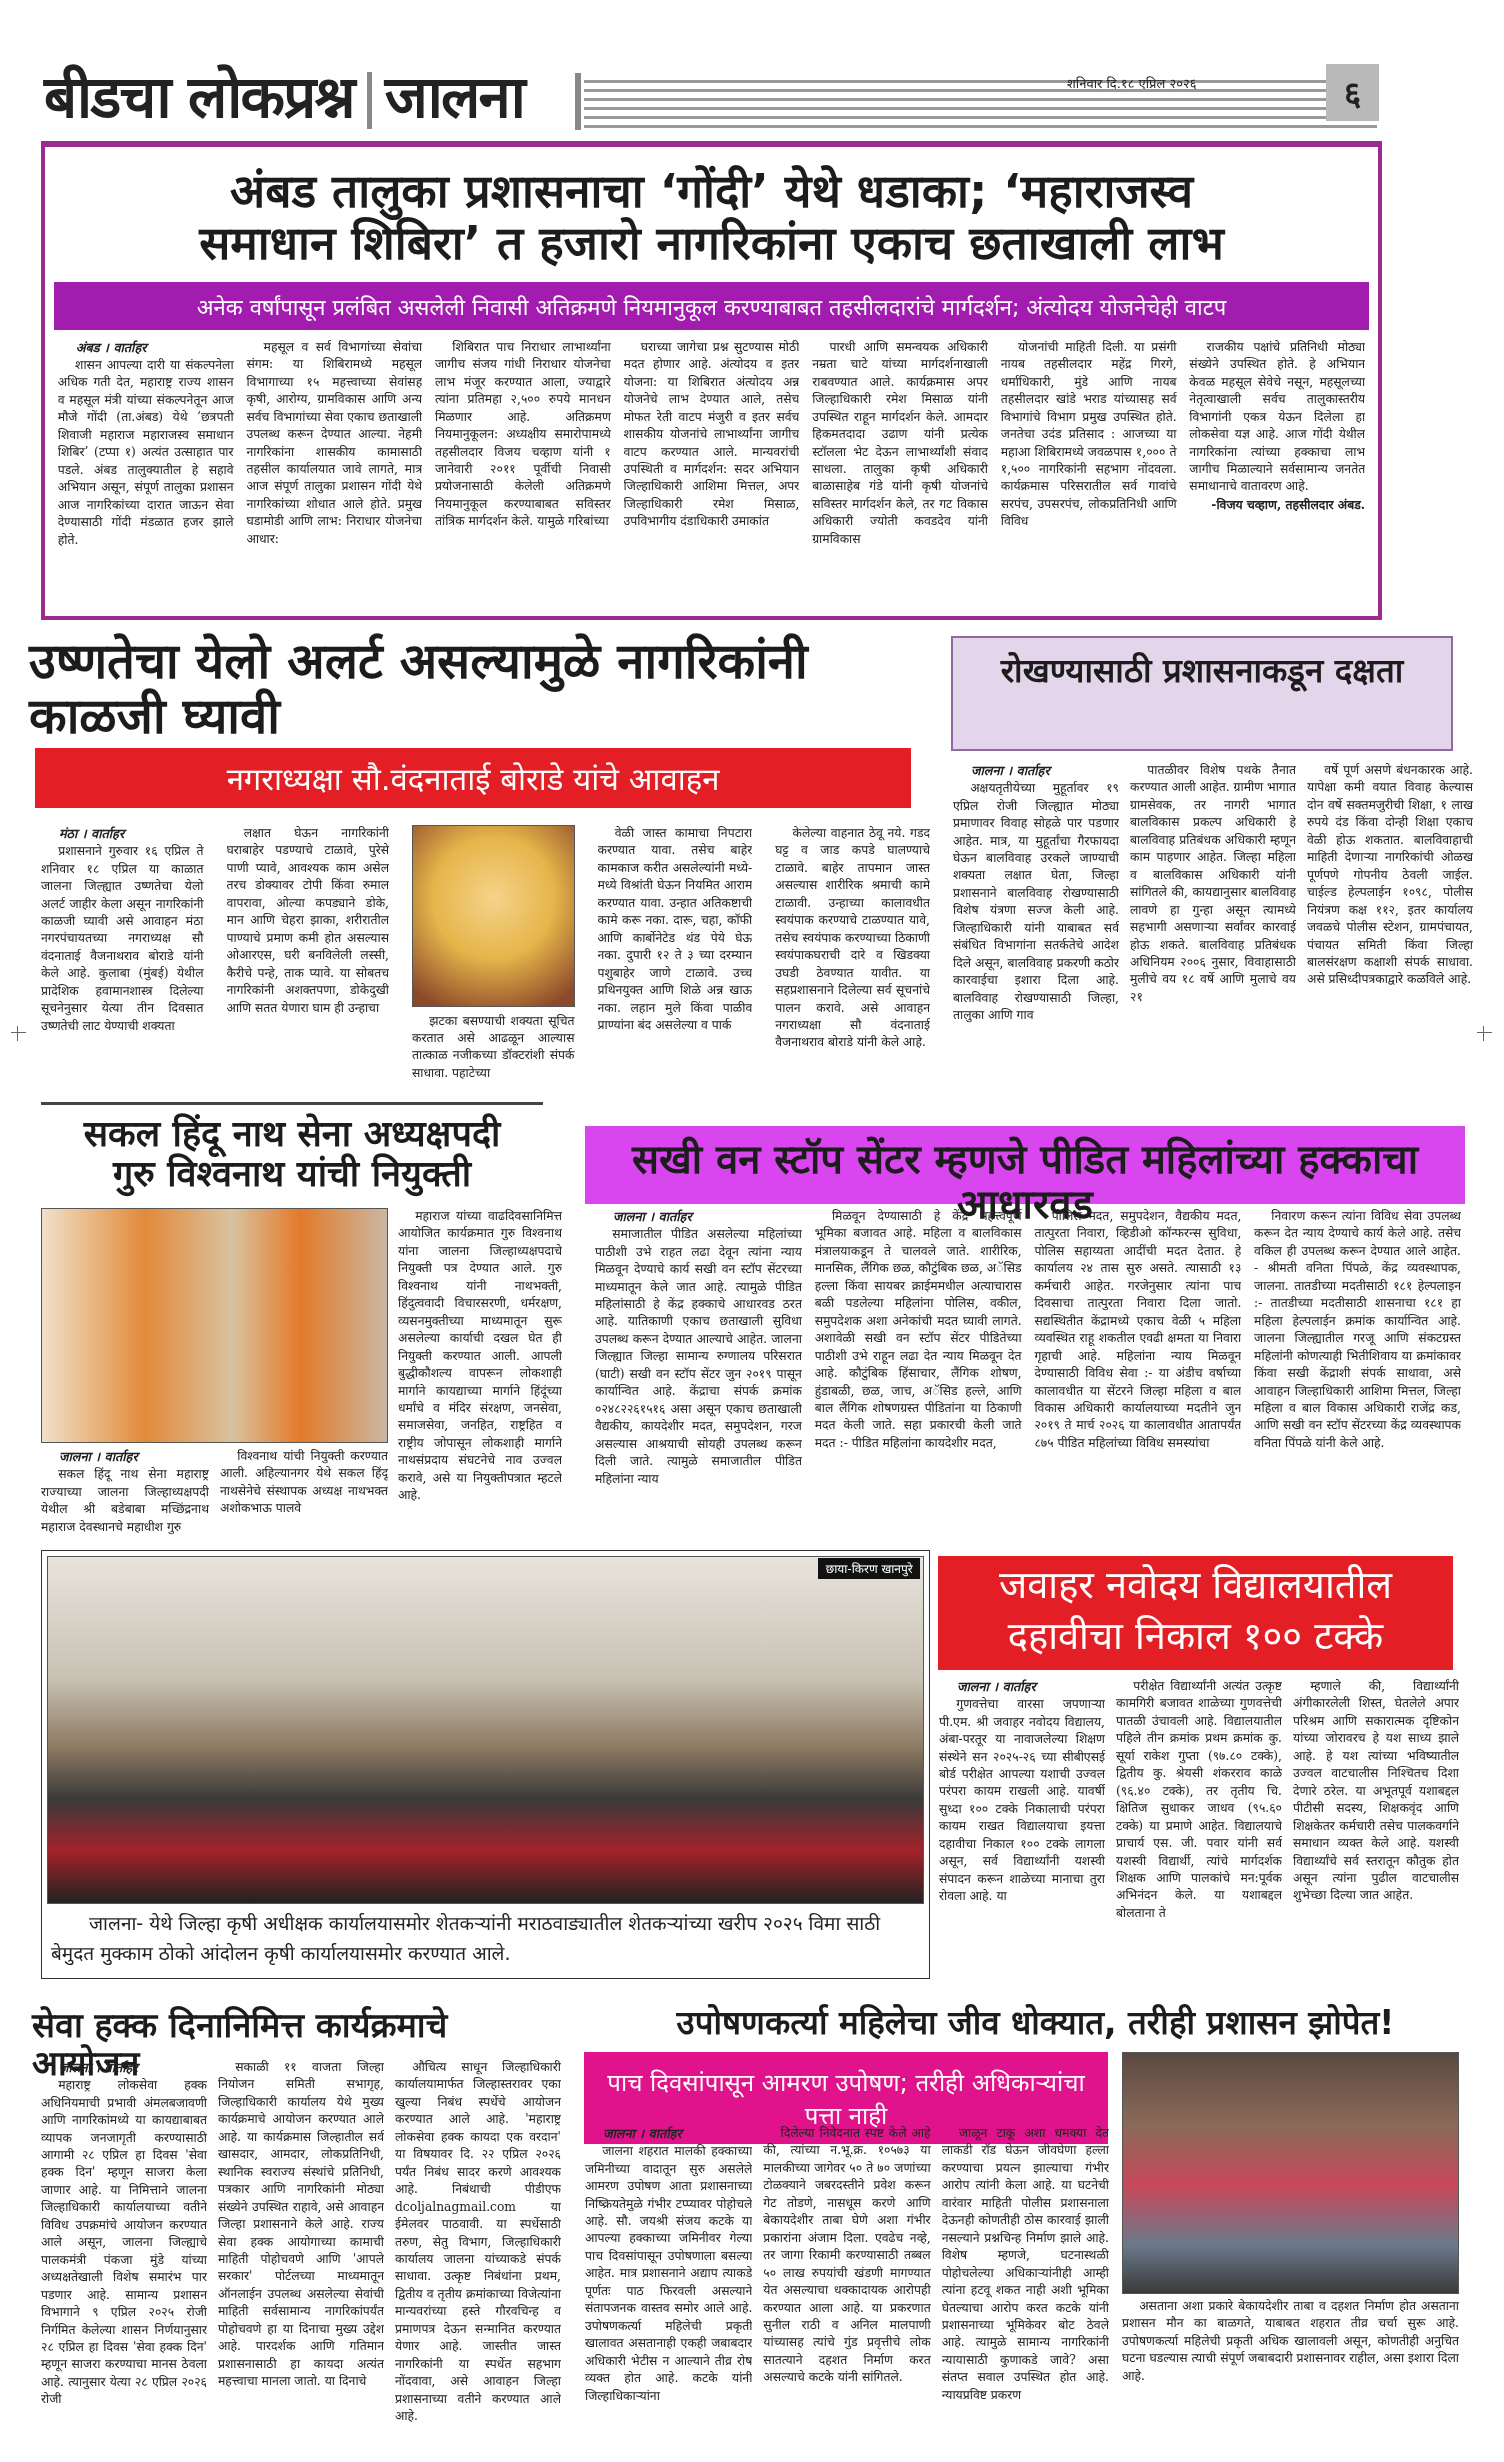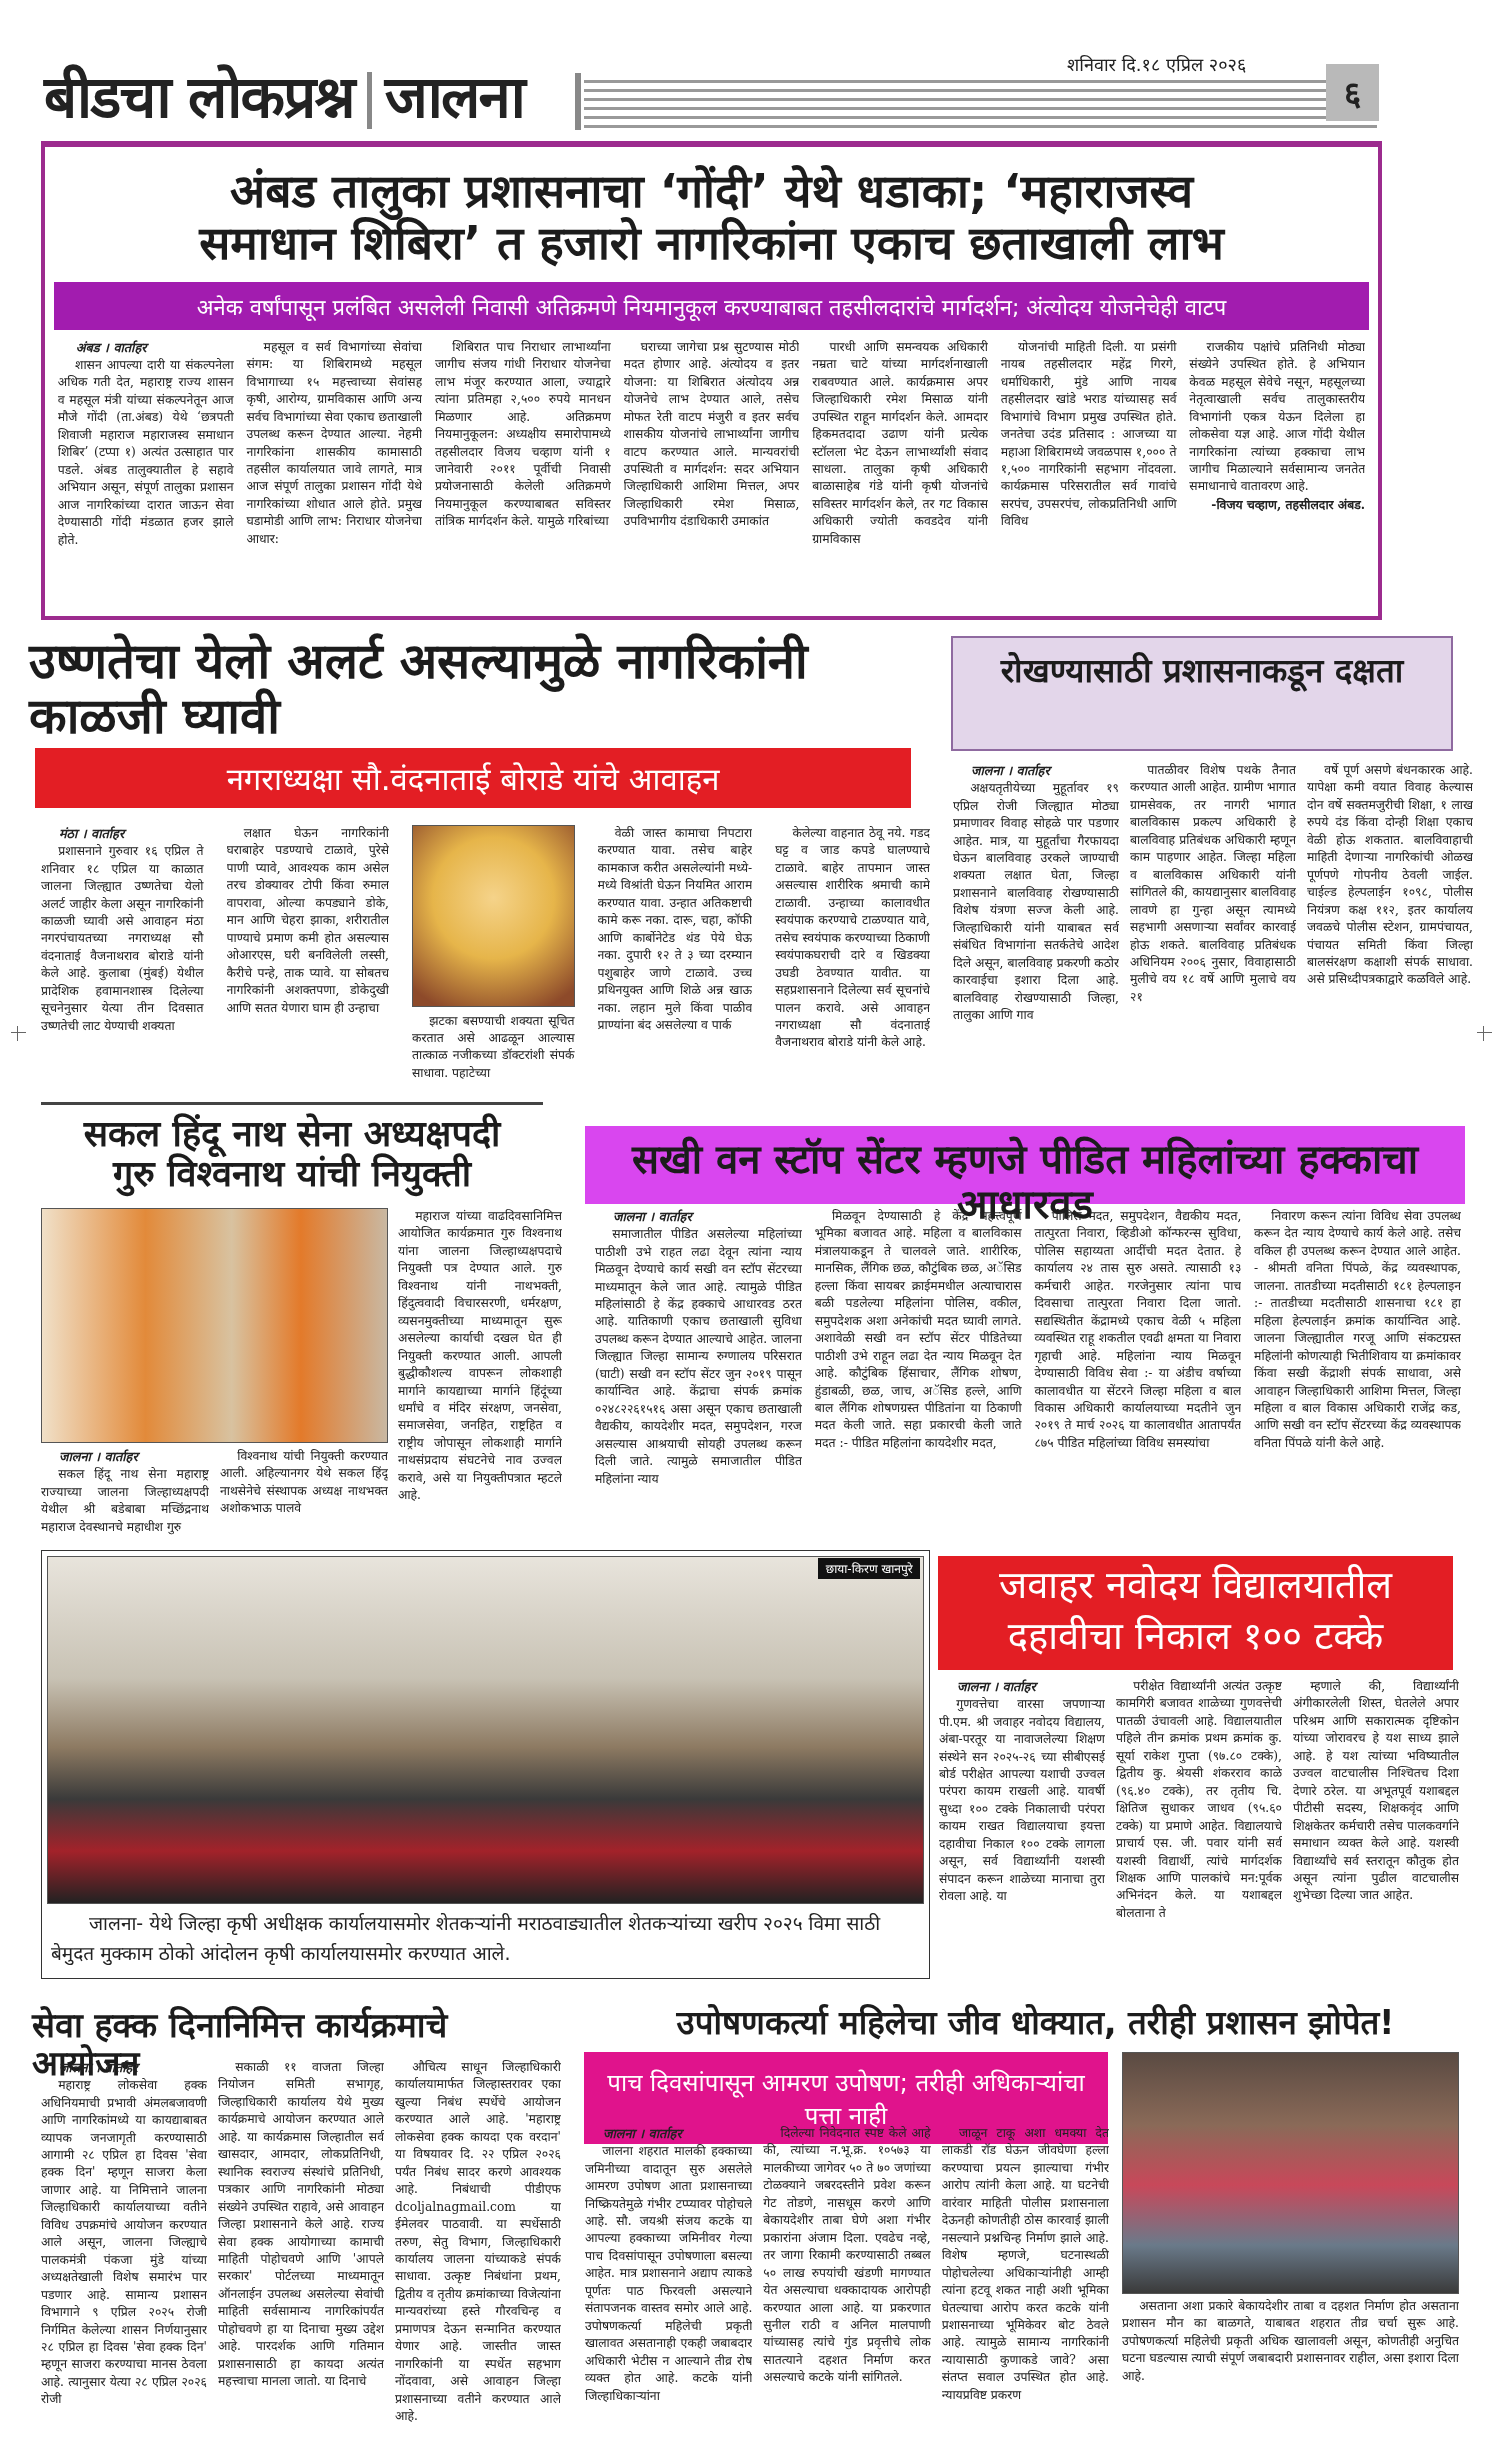--- a/index.html
+++ b/index.html
@@ -2,21 +2,21 @@
 <html style="font-size:14.6px"><head>
 <meta charset="utf-8">
 <style>
   * { box-sizing: border-box; margin: 0; padding: 0; }
   body { width: 1505px; height: 2462px; background: #fff; font-family: "DejaVu Serif", serif; color: #222; position: relative; overflow: hidden; }
   .abs { position: absolute; }
   .mast-title { left: 44px; top: 55px; font-family: "DejaVu Sans", sans-serif; font-weight: 900; font-size: 58px; color: #222; letter-spacing: -1.8px; white-space: nowrap; }
   .mast-sep { display: inline-block; width: 5.5px; height: 57px; background: #888; vertical-align: middle; margin: 0 12.8px; }
   .mast-lines { left: 584px; top: 80px; width: 793px; height: 64px; }
   .mast-lines div { height: 2.7px; background: #999; margin-bottom: 6.4px; }
-  .mast-date { left: 1067px; top: 52px; font-size: 18px; font-family: "DejaVu Sans", sans-serif; }
+  .mast-date { left: 1067px; top: 74px; font-size: 13px; font-family: "DejaVu Sans", sans-serif; }
   .page-no { left: 1326px; top: 64px; width: 53px; height: 57px; background: #b9b9b9; font-size: 33px; font-weight: bold; display: flex; align-items: center; justify-content: center; }
   .purple-top { left: 41px; top: 141px; width: 1341px; height: 5.5px; background: #9c2b8e; }
 
   .box1 { left: 41px; top: 146px; width: 1341px; height: 474px; border: 4.6px solid #9c2b8e; border-top: none; }
   .h1 { font-family: "DejaVu Sans", sans-serif; font-weight: 900; color: #1c1c1c; text-align: center; line-height: 1.12; }
   .deck-purple { background: #a21caf; color: #fff; font-family: "DejaVu Sans", sans-serif; font-size: 22px; text-align: center; padding: 9px 5.5px; white-space: nowrap; overflow: hidden; }
 
   .cols { display: flex; gap: 14.6px; }
   .col { flex: 1; font-size: 12.3px; line-height: 1.42; text-align: justify; }
   .col p { text-indent: 1.4em; }

